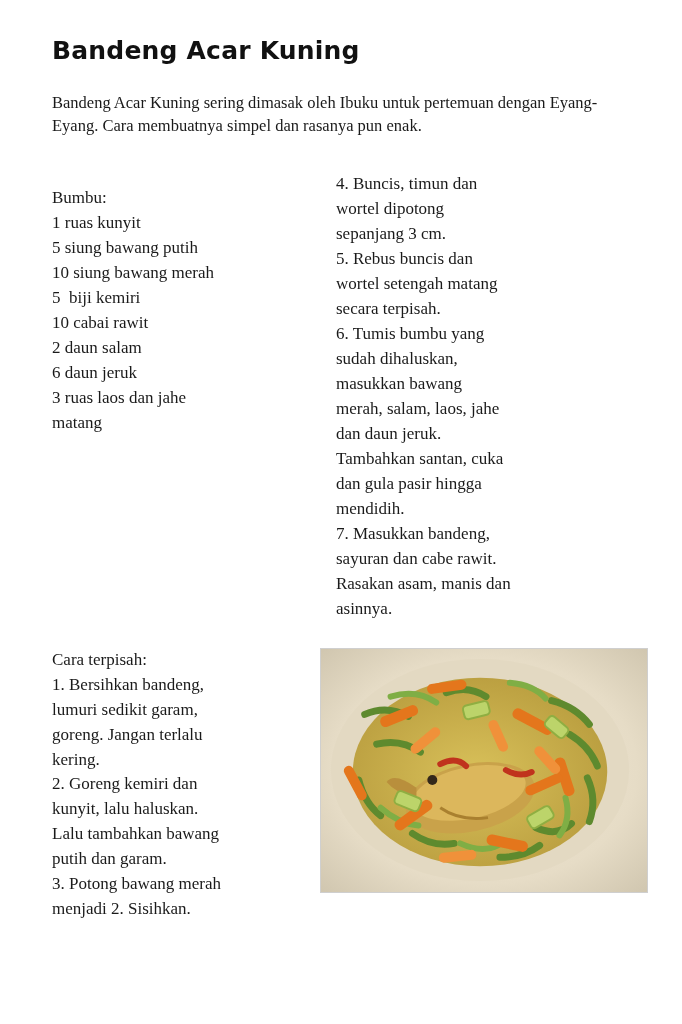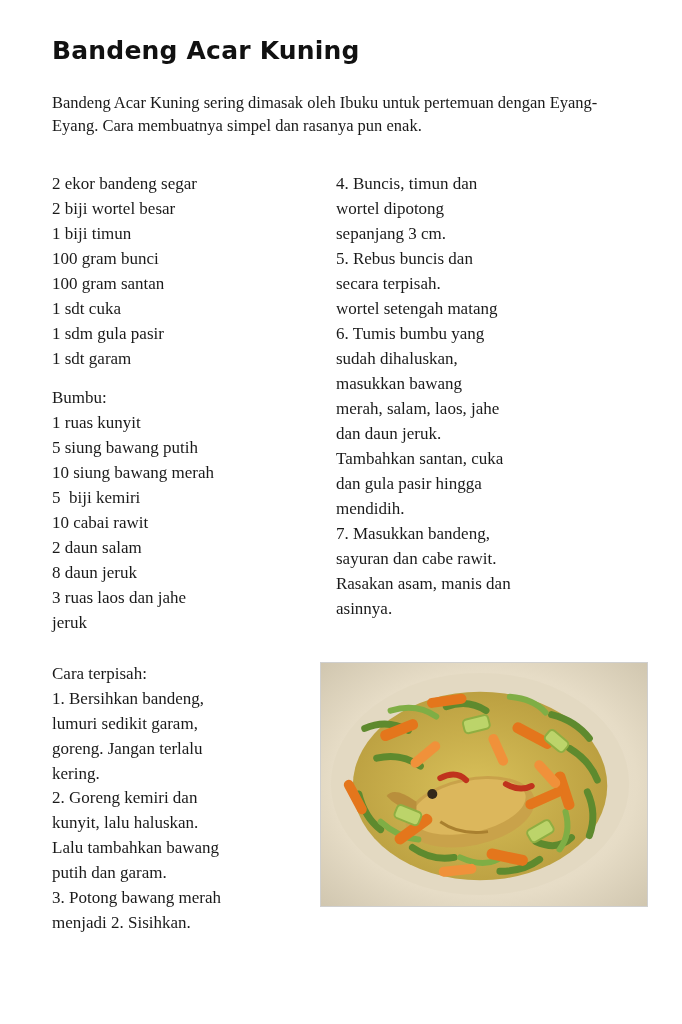--- a/index.html
+++ b/index.html
@@ -98,55 +98,45 @@
 
 <div class="page">
 
   <h1 class="title">Bandeng Acar Kuning</h1>
 
   <p class="intro">Bandeng Acar Kuning sering dimasak oleh Ibuku untuk pertemuan dengan Eyang-Eyang. Cara membuatnya simpel dan rasanya pun enak.</p>
 
   <div class="columns">
 
     <div class="col-left">
-      <div class="block">
-        <div class="line">2 ekor bandeng segar</div>
-        <div class="line">2 biji wortel besar</div>
-        <div class="line">1 biji timun</div>
-        <div class="line">100 gram bunci</div>
-        <div class="line">100 gram santan</div>
-        <div class="line">1 sdt cuka</div>
-        <div class="line">1 sdm gula pasir</div>
-        <div class="line">1 sdt garam</div>
-      </div>
 
       <div class="blank"></div>
 
       <div class="line">Bumbu:</div>
       <div class="block">
         <div class="line">1 ruas kunyit</div>
         <div class="line">5 siung bawang putih</div>
         <div class="line">10 siung bawang merah</div>
         <div class="line">5  biji kemiri</div>
         <div class="line">10 cabai rawit</div>
         <div class="line">2 daun salam</div>
-        <div class="line">8 daun jeruk</div>
+        <div class="line">6 daun jeruk</div>
         <div class="line">3 ruas laos dan jahe</div>
-        <div class="line">jeruk</div>
+        <div class="line">matang</div>
       </div>
     </div>
 
     <div class="col-right">
       <div class="block">
         <div class="line">4. Buncis, timun dan</div>
         <div class="line">wortel dipotong</div>
         <div class="line">sepanjang 3 cm.</div>
         <div class="line">5. Rebus buncis dan</div>
+        <div class="line">wortel setengah matang</div>
         <div class="line">secara terpisah.</div>
-        <div class="line">wortel setengah matang</div>
         <div class="line">6. Tumis bumbu yang</div>
         <div class="line">sudah dihaluskan,</div>
         <div class="line">masukkan bawang</div>
         <div class="line">merah, salam, laos, jahe</div>
         <div class="line">dan daun jeruk.</div>
         <div class="line">Tambahkan santan, cuka</div>
         <div class="line">dan gula pasir hingga</div>
         <div class="line">mendidih.</div>
         <div class="line">7. Masukkan bandeng,</div>
         <div class="line">sayuran dan cabe rawit.</div>

